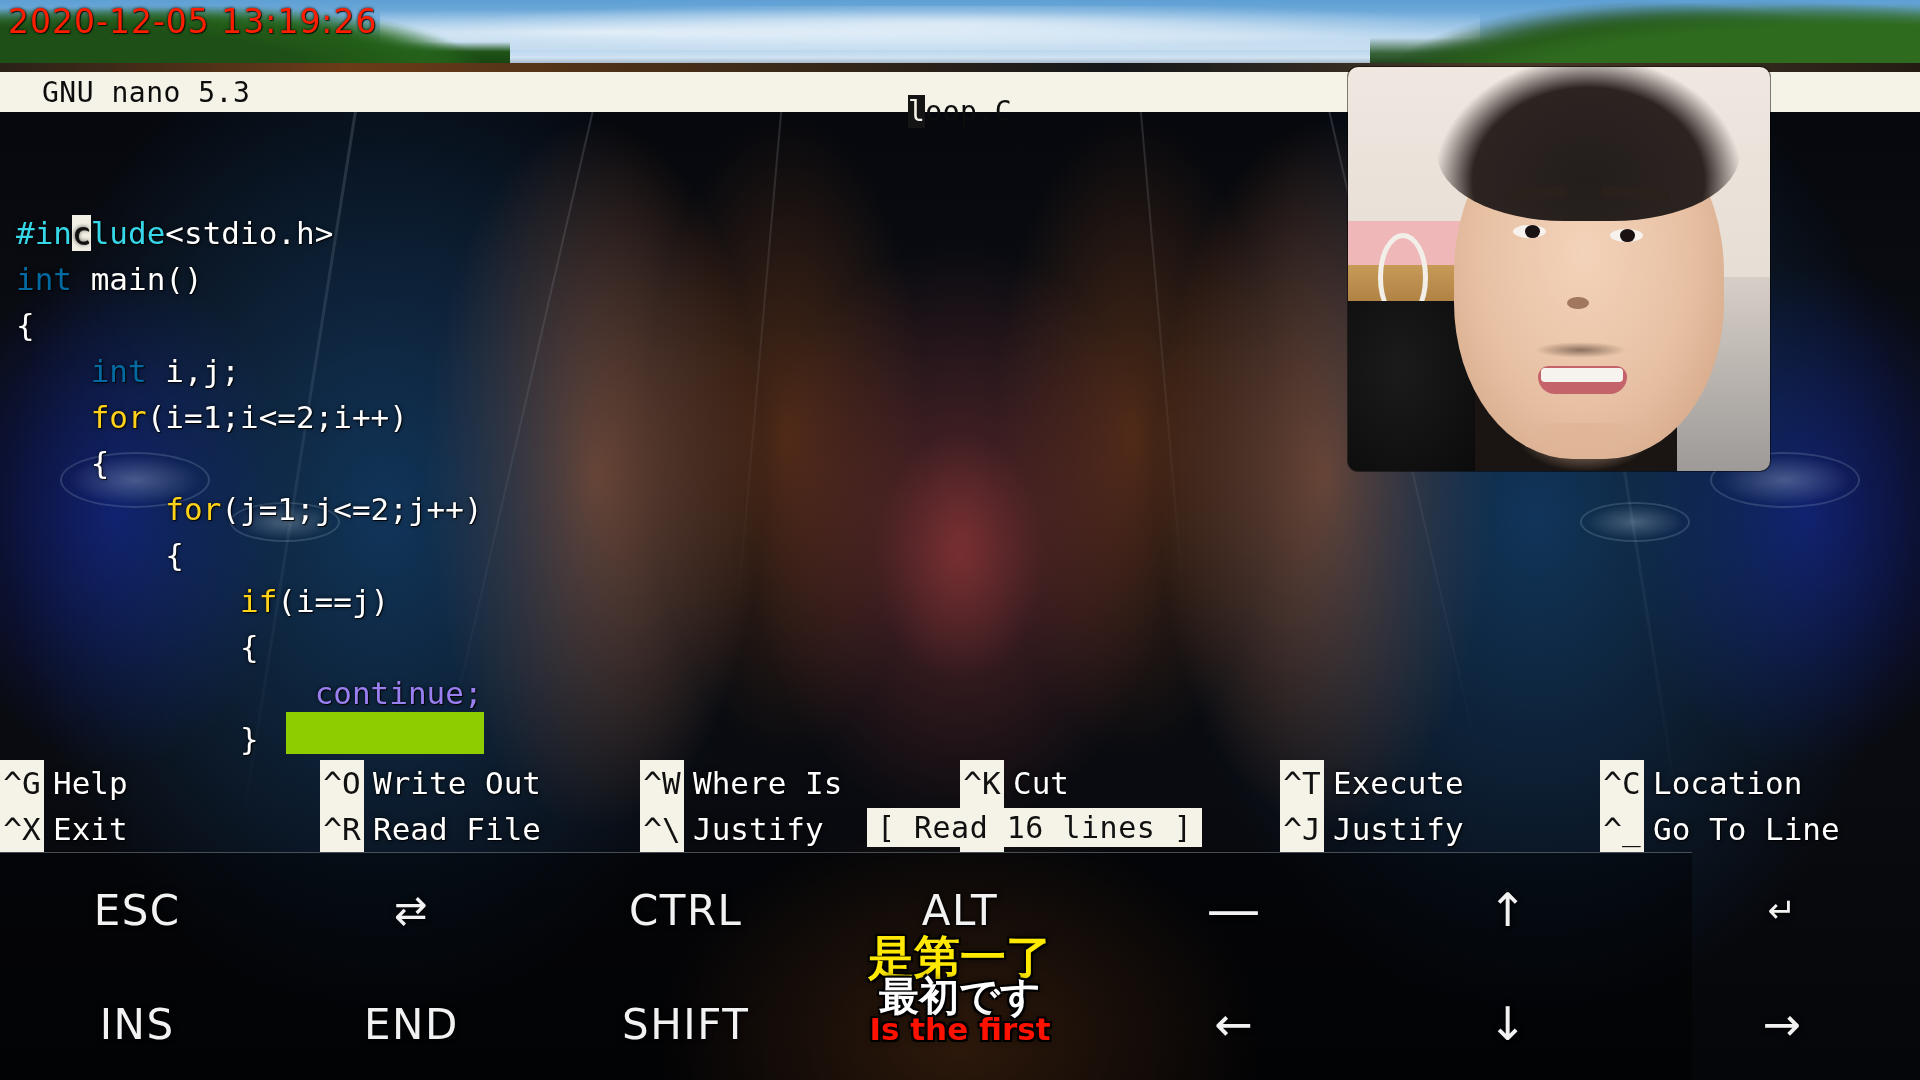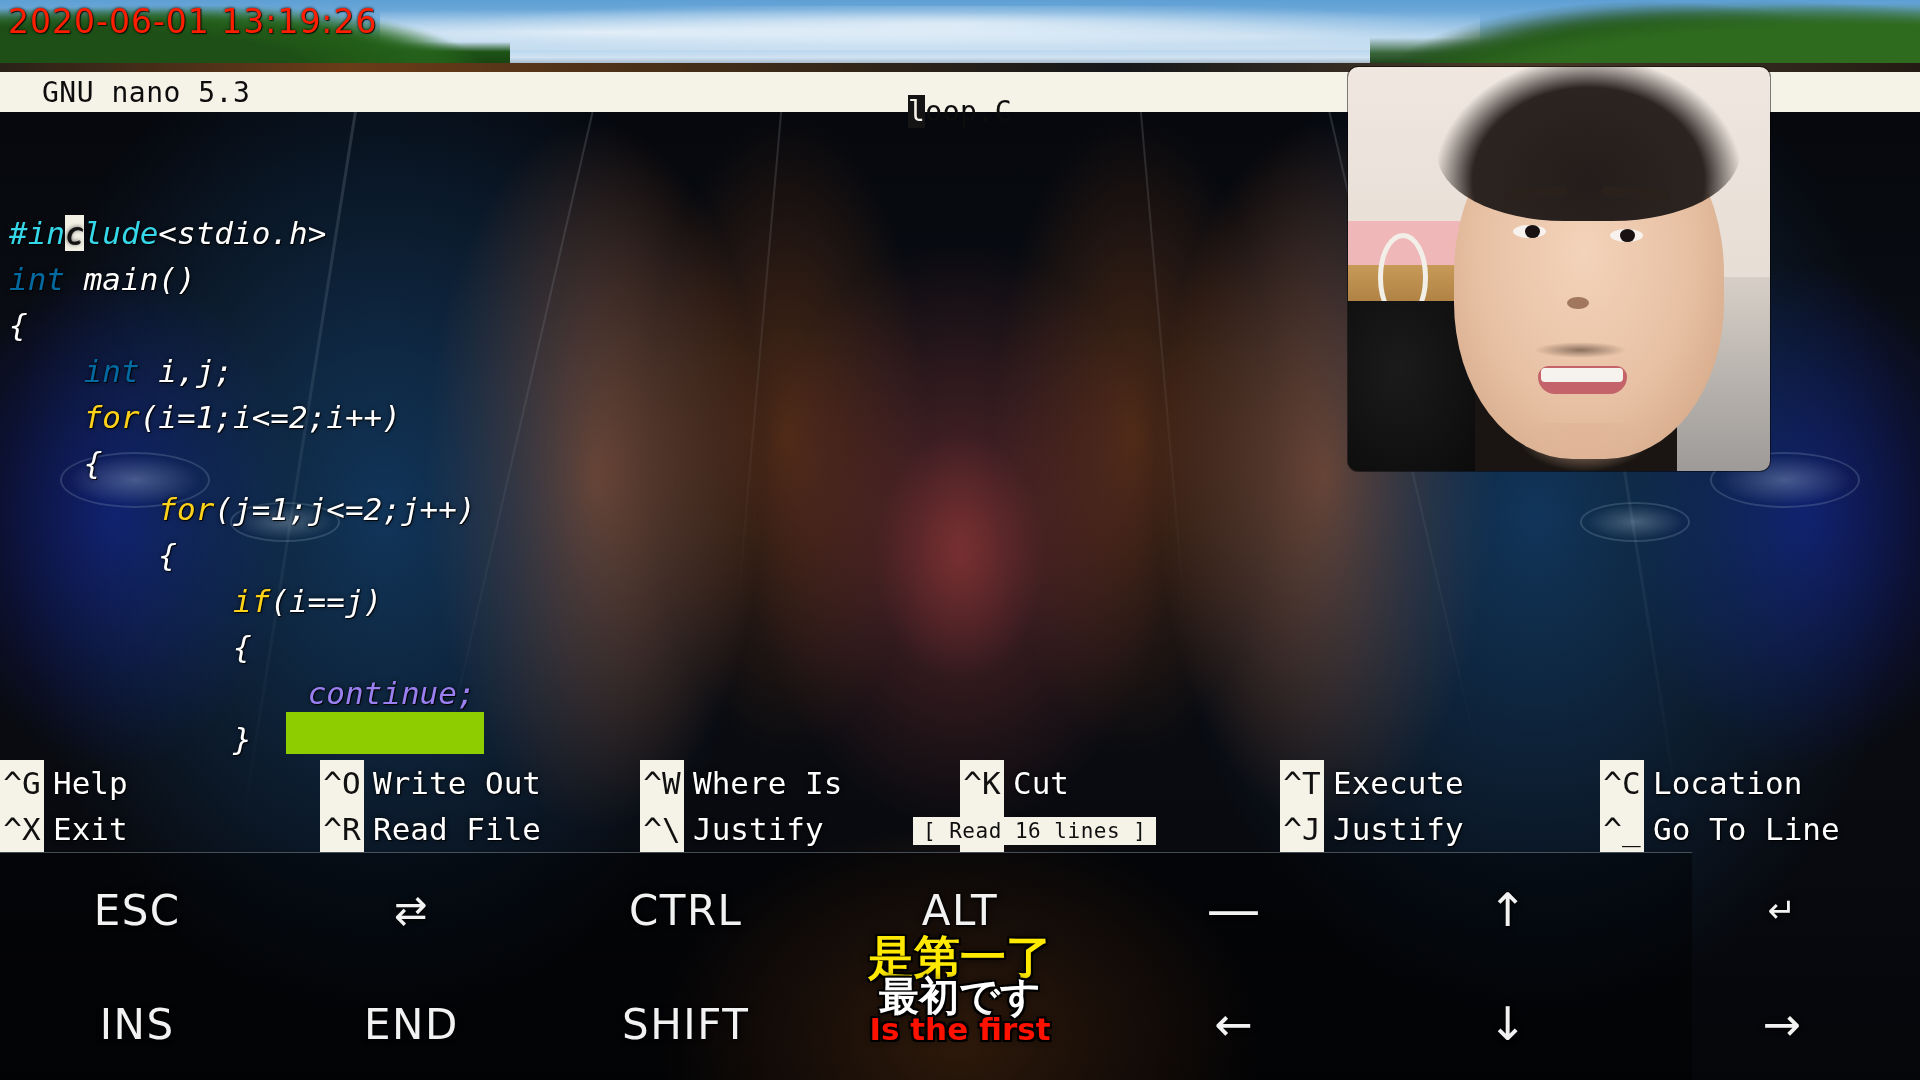--- a/index.html
+++ b/index.html
@@ -86,38 +86,38 @@
   .nano-title-left { position:absolute; left:42px; white-space:pre; }
   .nano-title-center {
     position:absolute; left:0; right:0; text-align:center; white-space:pre;margin-top:39px;
   }
   .cursorblk { background:#141414; color:#f5f2e8; }
 
   .nano-body {
     position:relative; padding:6px 0 0 0; height:618px;
     font-size:31px; line-height:46px; white-space:pre;
   }
-  .code-line { padding-left:9px; text-shadow:1px 1px 0 rgba(0,0,0,.85), 0 0 4px rgba(0,0,0,.8);font-style:italic; }
+  .code-line { padding-left:16px; text-shadow:1px 1px 0 rgba(0,0,0,.85), 0 0 4px rgba(0,0,0,.8); }
   .k-pre  { color:#35d7e8; }    
   .k-type { color:#0369a1; }    
   .k-ctrl { color:#ffd21a; }    
   .k-cont { color:#9a7ff0;margin-top:37px; }    
   .k-plain{ color:#ffffff; }
   .inv-cursor { background:#f2efe4; color:#111; }
 
   .green-block {
     position:absolute; left:286px; top:600px; width:198px; height:42px;
     background:#8ece00; z-index:12;
   }
 
   .status-msg {
     position:absolute; left:0; right:0; top:646px; text-align:center; z-index:13;
   }
   .status-msg span {
-    background:#f5f2e8; color:#101010; font-size:21px; padding:2px 10px;
+    background:#f5f2e8; color:#101010; font-size:30px; padding:2px 10px;
     letter-spacing:.5px; white-space:pre;
   }
 
   
   .shortcuts {
     position:absolute; left:0; top:688px; width:1920px; height:92px;
     display:grid; grid-template-columns:repeat(6, 1fr);
     font-size:31px; line-height:46px;
   }
   .sc-col { display:flex; flex-direction:column; }
@@ -221,21 +221,21 @@
 
 <div id="screen">
 
   <div class="wallpaper-strip">
     <div class="wp-clouds"></div>
     <div class="wp-trees-left"></div>
     <div class="wp-hills-right"></div>
     <div class="wp-bottom-edge"></div>
   </div>
 
-  <div class="timestamp">2020-06-01 13:19:26</div>
+  <div class="timestamp">2020-12-05 13:19:26</div>
 
   <div class="fractal">
     <div class="fr-eye" style="left:60px;  top:380px;"></div>
     <div class="fr-eye" style="left:1710px;top:380px;"></div>
     <div class="fr-eye" style="left:230px; top:430px; width:110px;height:40px;"></div>
     <div class="fr-eye" style="left:1580px;top:430px; width:110px;height:40px;"></div>
     <div class="fr-streak" style="left:300px; top:0;   width:3px; height:760px; transform:rotate(9deg);"></div>
     <div class="fr-streak" style="left:520px; top:0;   width:2px; height:700px; transform:rotate(13deg);"></div>
     <div class="fr-streak" style="left:1400px;top:0;   width:2px; height:700px; transform:rotate(-13deg);"></div>
     <div class="fr-streak" style="left:1620px;top:0;   width:3px; height:760px; transform:rotate(-9deg);"></div>

